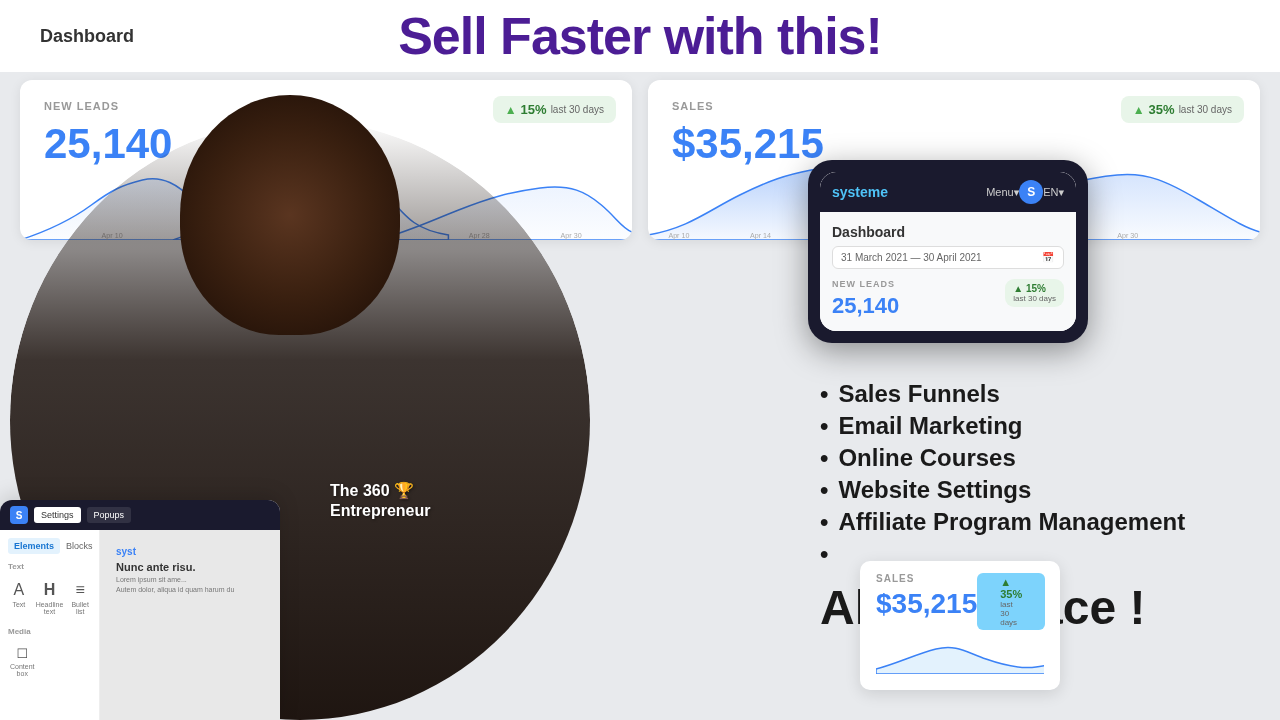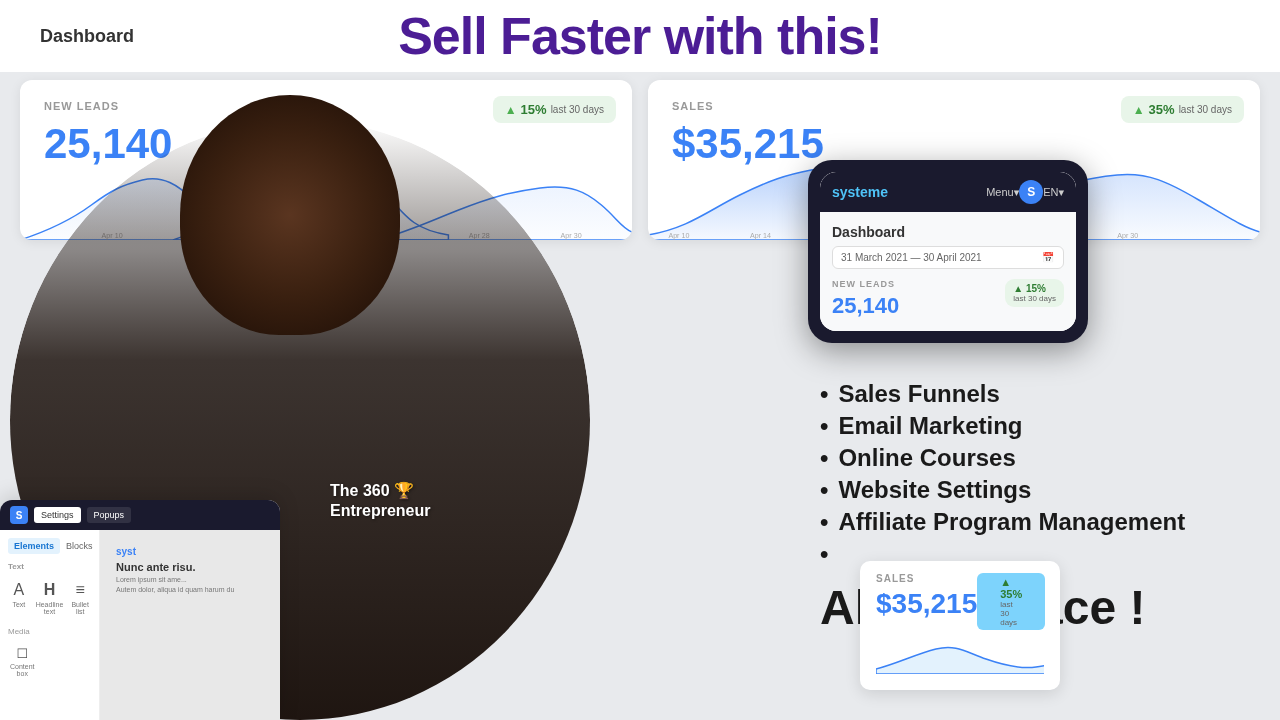--- a/index.html
+++ b/index.html
@@ -363,21 +363,21 @@
 
     .builder-el-label {
       font-size: 7px;
       color: #777;
       text-align: center;
     }
 
     .builder-section-label2 {
       font-size: 8px;
       color: #999;
-      font-weight: 400;
+      font-weight: 700;
       margin-bottom: 6px;
       margin-top: 4px;
     }
 
     .builder-elements2 {
       display: grid;
       grid-template-columns: 1fr 1fr 1fr;
       gap: 4px;
     }
 

